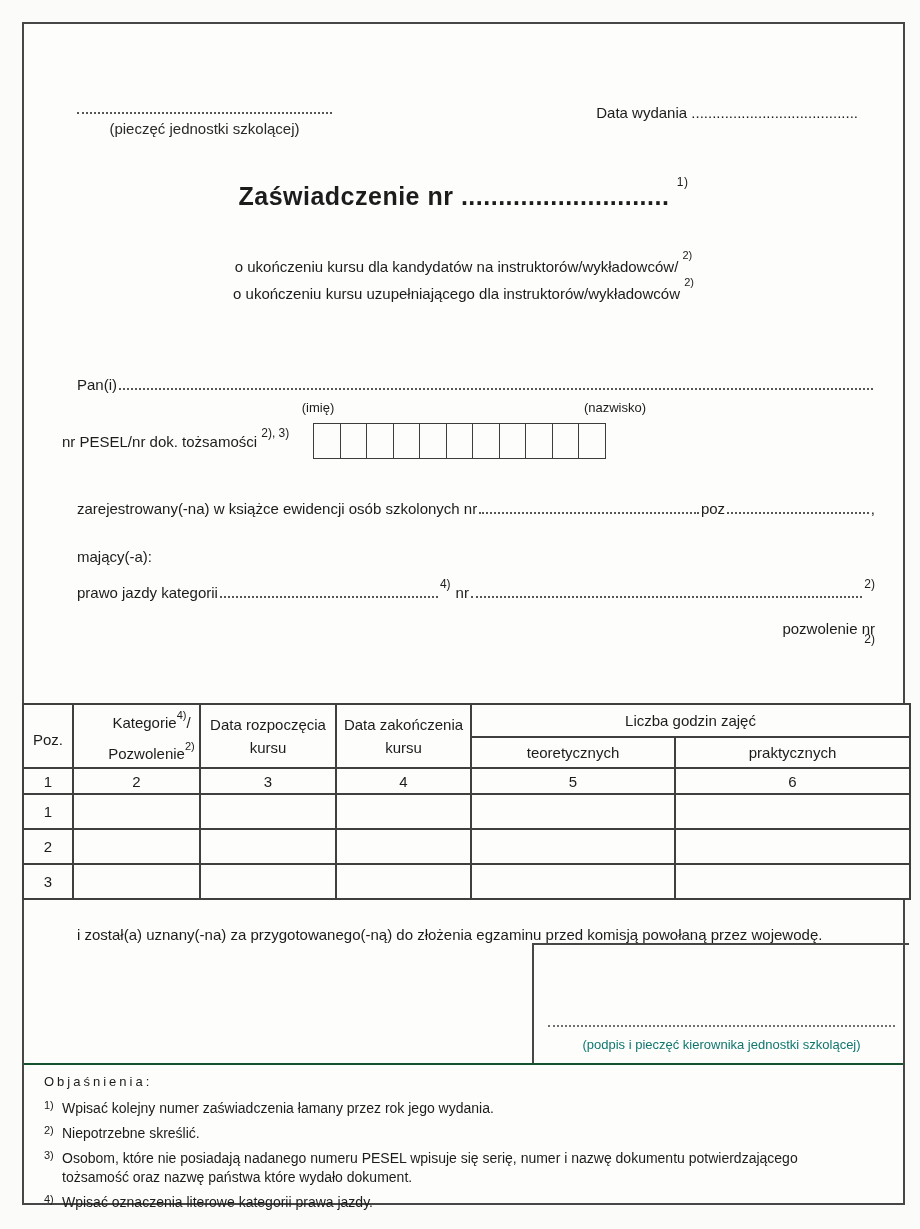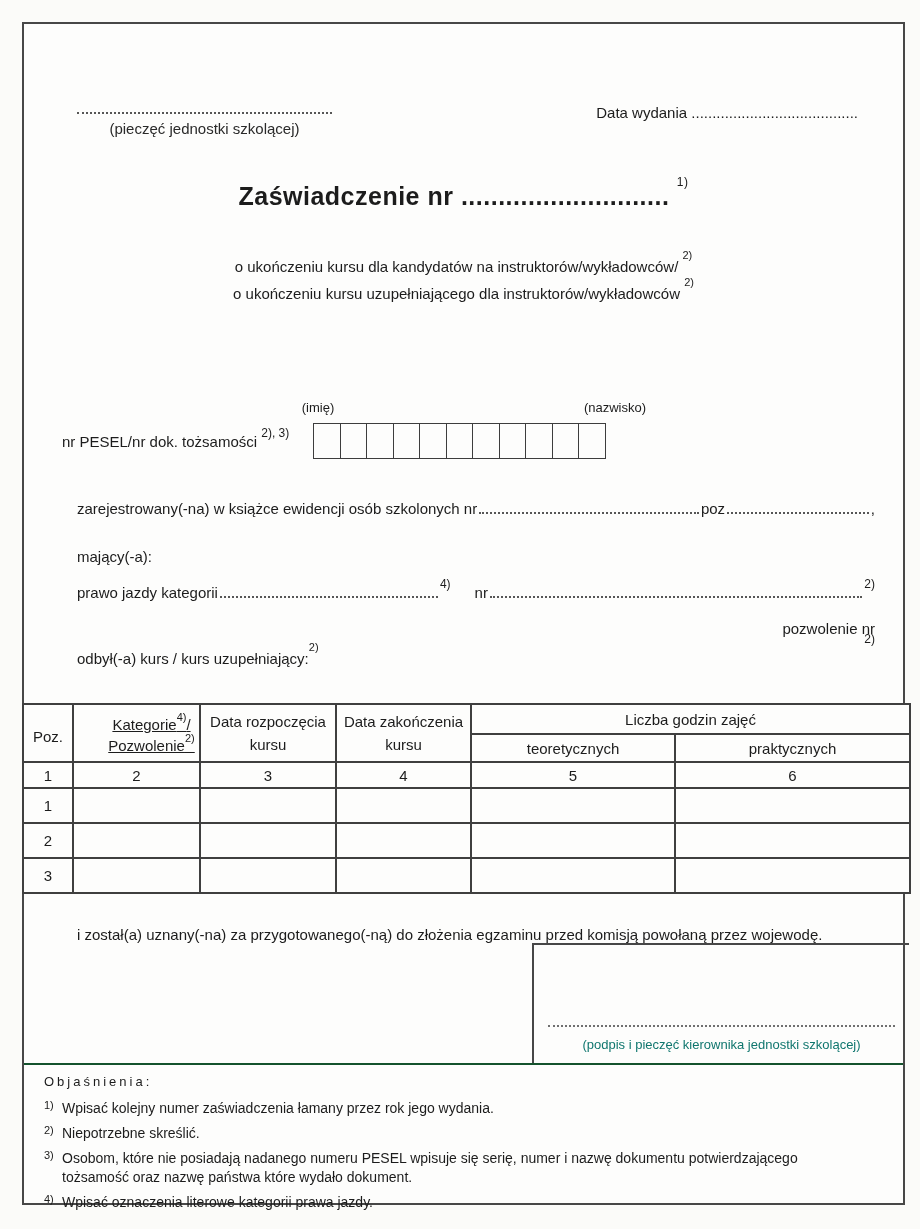--- a/index.html
+++ b/index.html
@@ -54,21 +54,21 @@
   .pozwolenie { left:53px; right:28px; top:596px;flex-direction:column; }
   .odbyl { left:53px; top:624px; font-size:15px; }
 
   
   table.course { position:absolute; left:-2px; top:679px; width:887px;
                  border-collapse:collapse; table-layout:fixed; font-size:15px; }
   table.course td { border:2px solid #3f3f3f; text-align:center; vertical-align:middle;
                     overflow:hidden; background:#fdfdfc; }
   tr.h1 { height:30px; } tr.h2 { height:28px; } tr.nums { height:26px; } tr.datarow { height:35px; }
   td.c-poz { vertical-align:top; padding-top:6px; }
-  td.c-kat { text-align:left; padding-left:30px; line-height:16px;text-decoration:underline; }
+  td.c-kat { text-align:left; padding-left:30px; line-height:26px; }
   td.twolines { line-height:23px; }
 
   
   .statement { left:53px; right:28px; top:894px; font-size:15px;margin-top:8px; }
   .sig-box { left:508px; top:919px; width:377px; height:122px;
              border-left:2px solid #474747; border-top:2px solid #474747; }
   .sig-dotted { position:absolute; left:14px; right:14px; bottom:38px; border-bottom:2px dotted #707070; }
   .sig-cap { position:absolute; left:0; right:0; bottom:13px; text-align:center; font-size:13px; color:#0f766e; }
 
   
@@ -87,20 +87,24 @@
   <div class="abs stamp-cap">(pieczęć jednostki szkolącej)</div>
   <div class="abs date-line"><span>Data wydania</span> <span>........................................</span></div>
 
   <div class="abs title-row"><span>Zaświadczenie nr ............................</span> <sup class="tsup">1)</sup></div>
 
   <div class="abs subtitle">
     <div><span>o ukończeniu kursu dla kandydatów na instruktorów/wykładowców/</span> <sup class="ssup">2)</sup></div>
     <div><span>o ukończeniu kursu uzupełniającego dla instruktorów/wykładowców</span> <sup class="ssup">2)</sup></div>
   </div>
 
+  <div class="abs fill-row pan-row">
+    <span>Pan(i)</span>
+    <div class="dots grow"></div>
+  </div>
   <div class="abs cap-imie">(imię)</div>
   <div class="abs cap-nazw">(nazwisko)</div>
 
   <div class="abs pesel-row">
     <span class="pesel-label"><span>nr PESEL/nr dok. tożsamości</span> <span class="rsup">2), 3)</span></span>
     <div class="pesel-boxes">
       <div class="pesel-cell"></div>
       <div class="pesel-cell"></div>
       <div class="pesel-cell"></div>
       <div class="pesel-cell"></div>
@@ -121,32 +125,31 @@
     <div class="dots dots-b"></div>
     <span>,</span>
   </div>
 
   <div class="abs majacy">mający(-a):</div>
 
   <div class="abs fill-row prawo">
     <span>prawo jazdy kategorii</span>
     <div class="dots dots-fixed"></div>
     <span class="rsup">4)</span>
-    <span style="margin-left:24px;">nr</span>
+    <span style="margin-left:5px;">nr</span>
     <div class="dots grow"></div>
     <span class="rsup">2)</span>
   </div>
 
   <div class="abs fill-row pozwolenie">
     <span>pozwolenie nr</span>
     <div class="dots grow"></div>
     <span class="rsup">2)</span>
   </div>
 
-  <div class="abs odbyl"><span>odbył(-a) kurs / kurs uzupełniający:</span><sup class="ssup">2)</sup></div>
 
   <table class="course">
     <colgroup>
       <col style="width:50px">
         <col style="width:127px">
         <col style="width:136px">
       <col style="width:135px">
         <col style="width:204px">
         <col style="width:235px">
     </colgroup>

